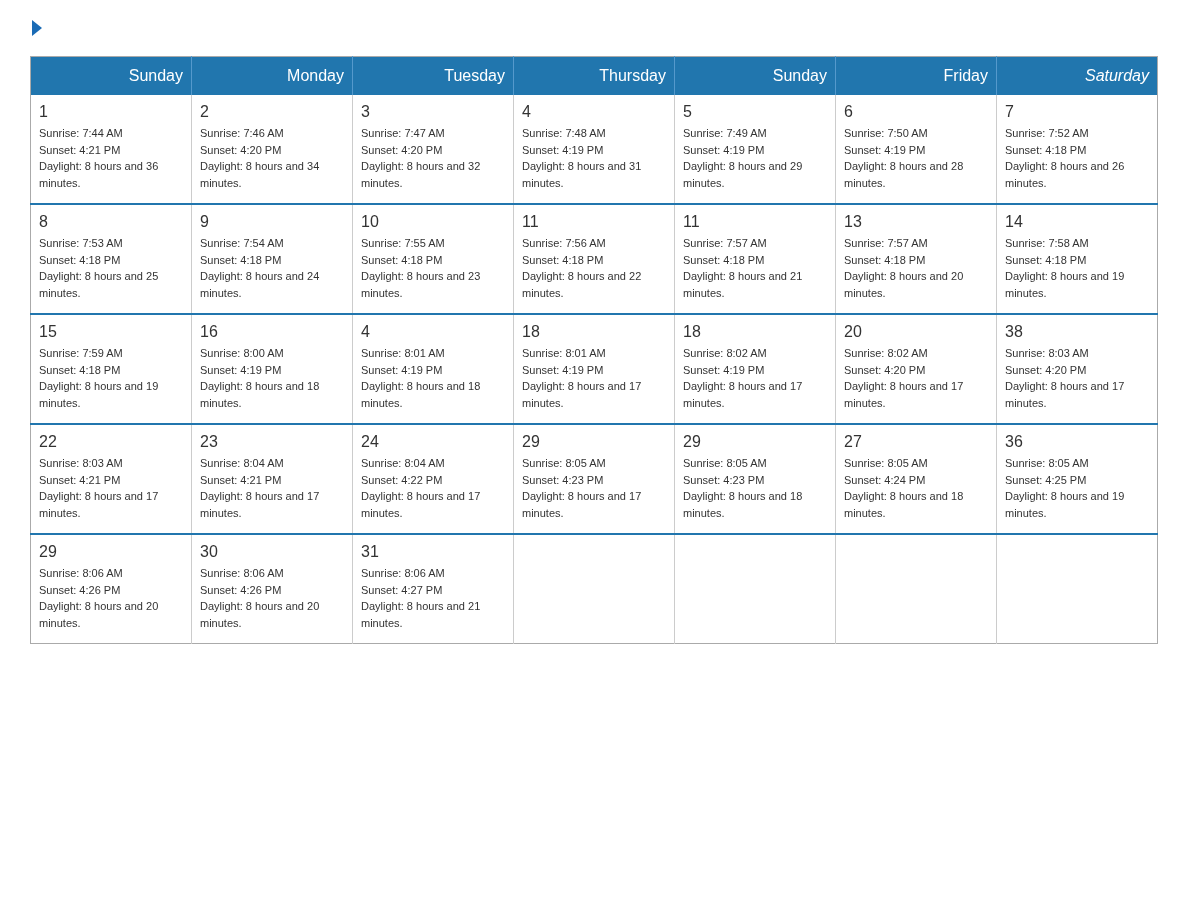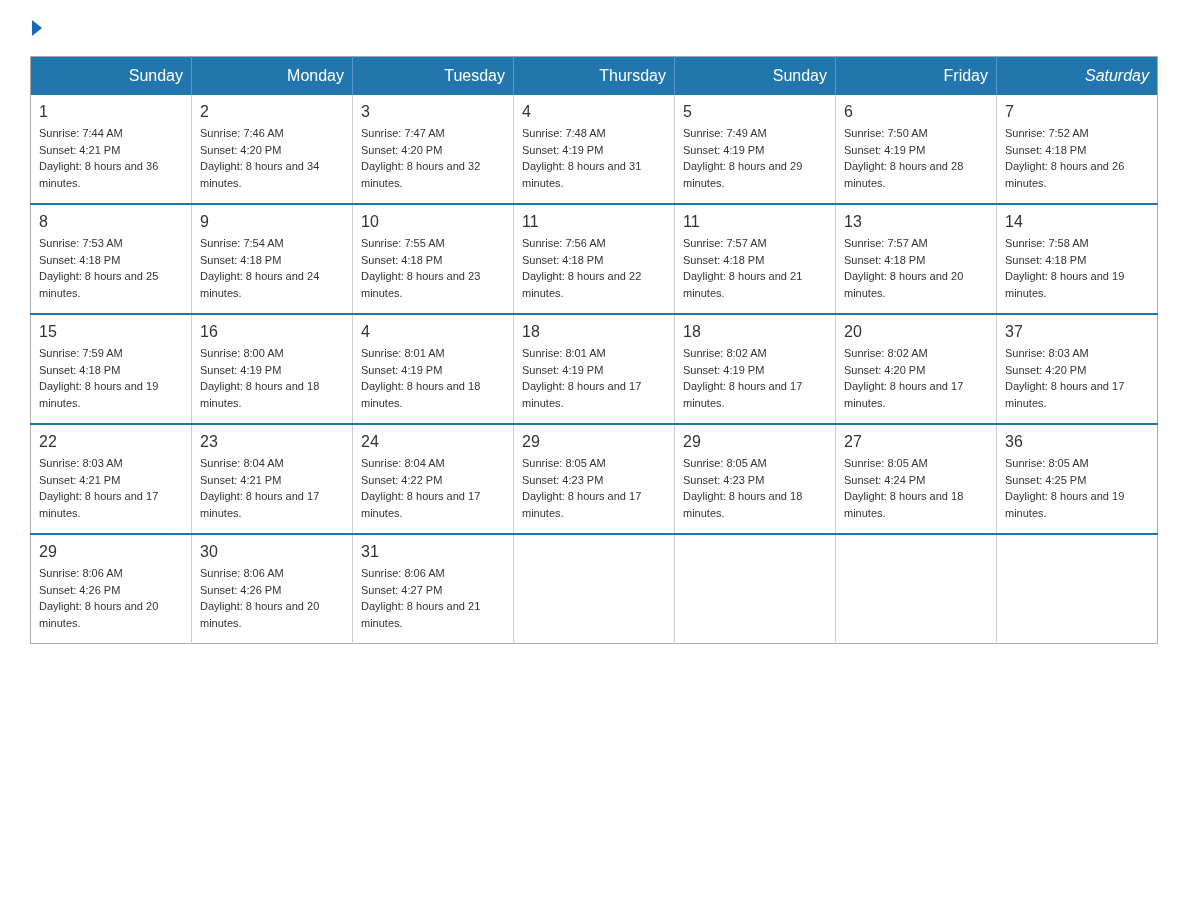--- a/index.html
+++ b/index.html
@@ -207,21 +207,21 @@
         </td>
         <td>
           <span class="day-number">18</span>
           <div class="day-info">Sunrise: 8:02 AM<br>Sunset: 4:19 PM<br>Daylight: 8 hours and 17 minutes.</div>
         </td>
         <td>
           <span class="day-number">20</span>
           <div class="day-info">Sunrise: 8:02 AM<br>Sunset: 4:20 PM<br>Daylight: 8 hours and 17 minutes.</div>
         </td>
         <td>
-          <span class="day-number">37</span>
+          <span class="day-number">38</span>
           <div class="day-info">Sunrise: 8:03 AM<br>Sunset: 4:20 PM<br>Daylight: 8 hours and 17 minutes.</div>
         </td>
       </tr>
       <tr>
         <td>
           <span class="day-number">22</span>
           <div class="day-info">Sunrise: 8:03 AM<br>Sunset: 4:21 PM<br>Daylight: 8 hours and 17 minutes.</div>
         </td>
         <td>
           <span class="day-number">23</span>

